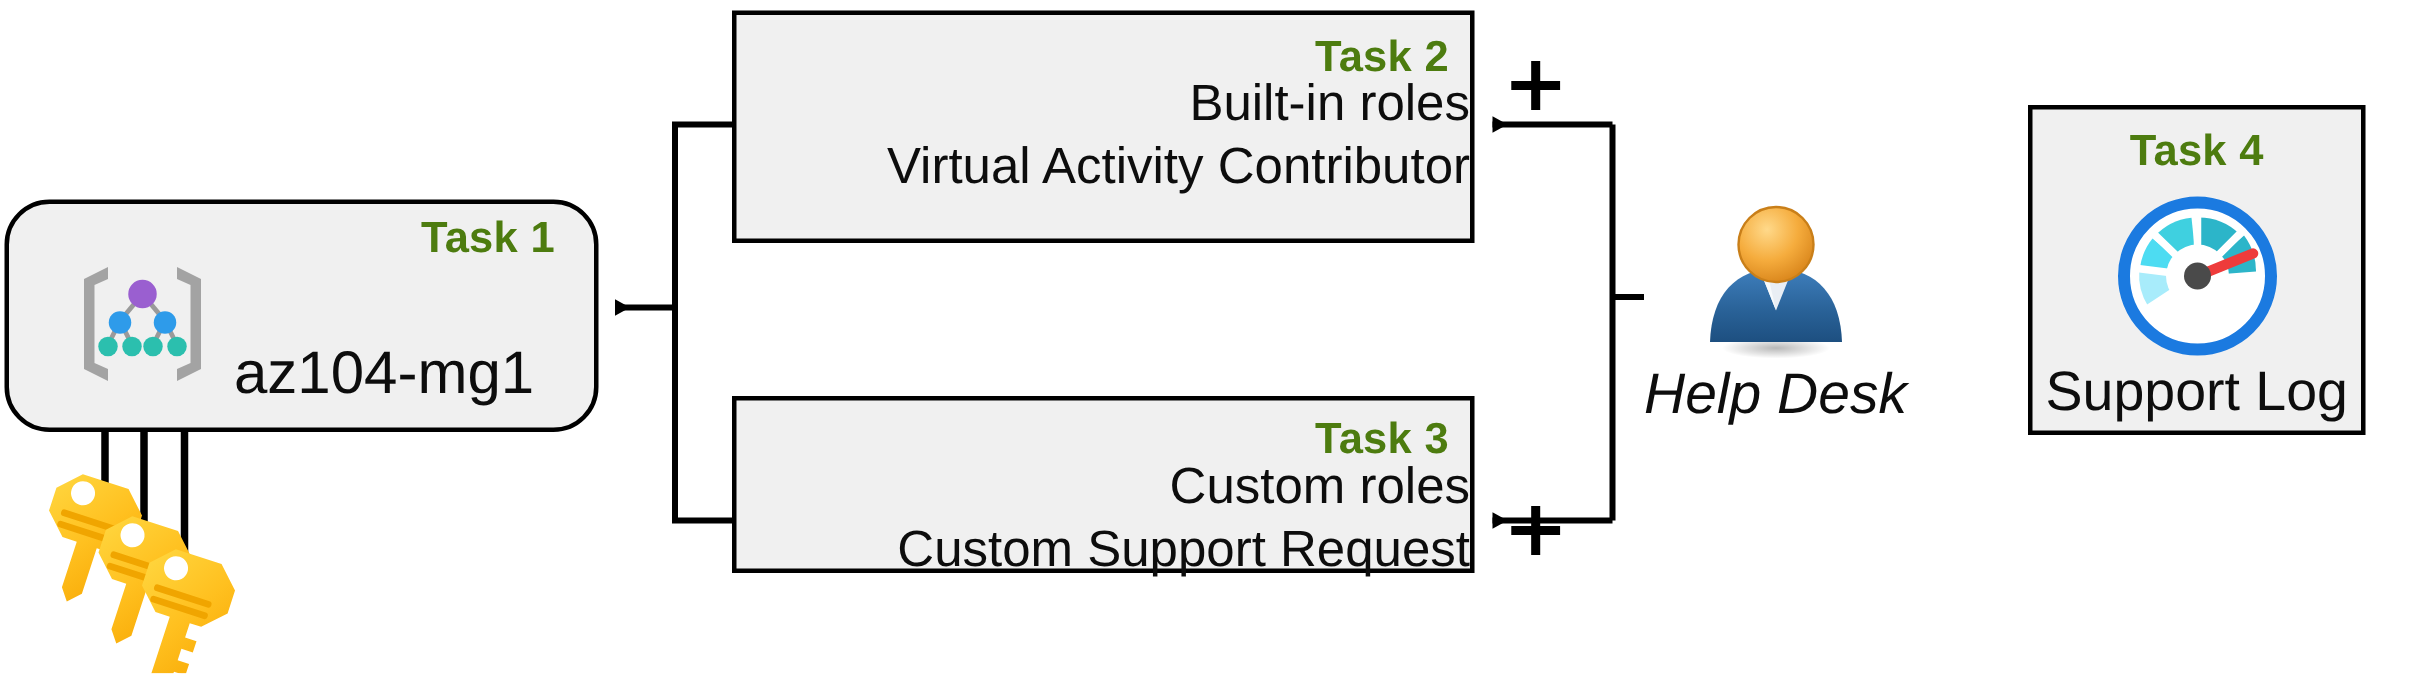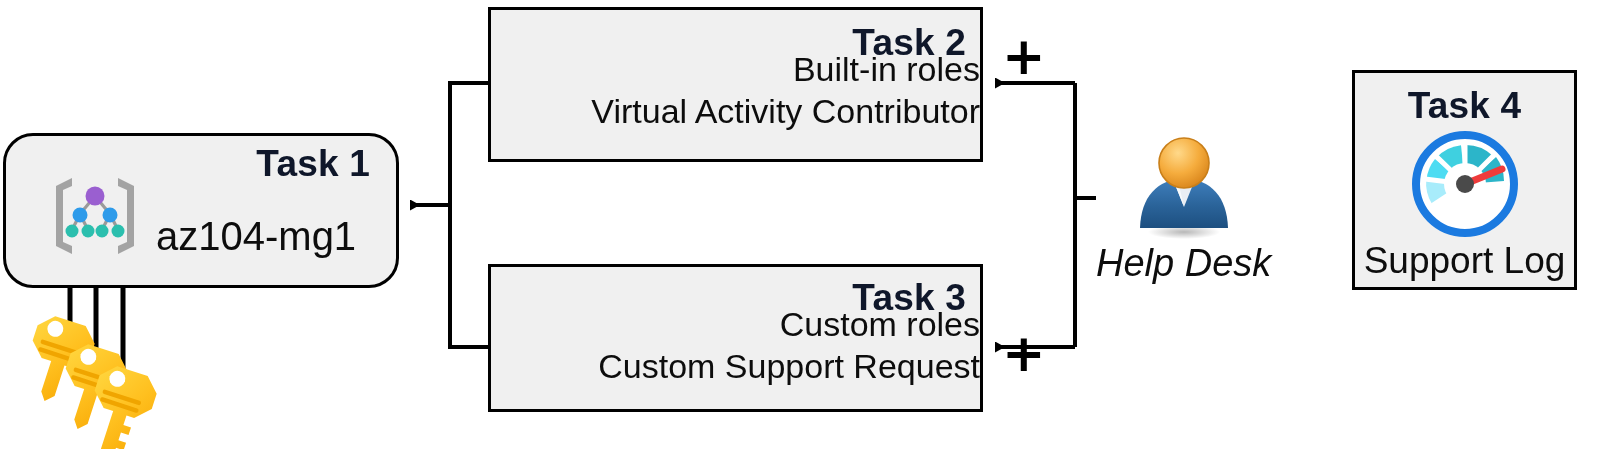--- a/index.html
+++ b/index.html
@@ -21,23 +21,23 @@
 
   
   .task-box {
     position: absolute;
     box-sizing: border-box;
     background: #f0f0f0;
     border: 3px solid #000000;
   }
   .task-label {
     position: absolute;
-    color: #0f172a;
+    color: #4d7c0f;
     font-weight: bold;
-    font-size: 37px;
+    font-size: 29px;
     letter-spacing: 0.2px;
     white-space: nowrap;
   }
   .box-text {
     position: absolute;
     left: 0;
     right: 0;
     text-align: right;
     color: #0d0d0d;
     font-size: 34px;
@@ -45,34 +45,34 @@
     white-space: nowrap;
     font-weight: 400;
   }
 
   
   #task1 { left: 3px;  top: 133px; width: 396px; height: 155px; border-radius: 30px; }
   #task1 .task-label { right: 26px; top: 7px; }
   #task1-title {
     position: absolute;
     left: 150px;
-    top: 78px;
+    top: 91px;
     font-size: 40px;
     color: #0d0d0d;
     white-space: nowrap;
   }
   #mg-icon { position: absolute; left: 50px; top: 172px; width: 90px; height: 88px; }
 
   
   #task2 { left: 488px; top: 7px; width: 495px; height: 155px; }
   #task2 .task-label { right: 14px; top: 12px; }
   #task2 .box-text { top: 38px; }
 
   
-  #task3 { left: 488px; top: 264px; width: 495px; height: 148px; }
+  #task3 { left: 488px; top: 264px; width: 495px; height: 118px; }
   #task3 .task-label { right: 14px; top: 10px; }
   #task3 .box-text { top: 36px; }
 
   
   #task4 { left: 1352px; top: 70px; width: 225px; height: 220px; padding-left: 36px; }
   #task4 .task-label {
     left: 0; right: 0; top: 12px; text-align: center;
   }
   #gauge-icon { position: absolute; left: 50%; top: 56px; margin-left: -55px; width: 110px; height: 110px; }
   #task4-caption {

